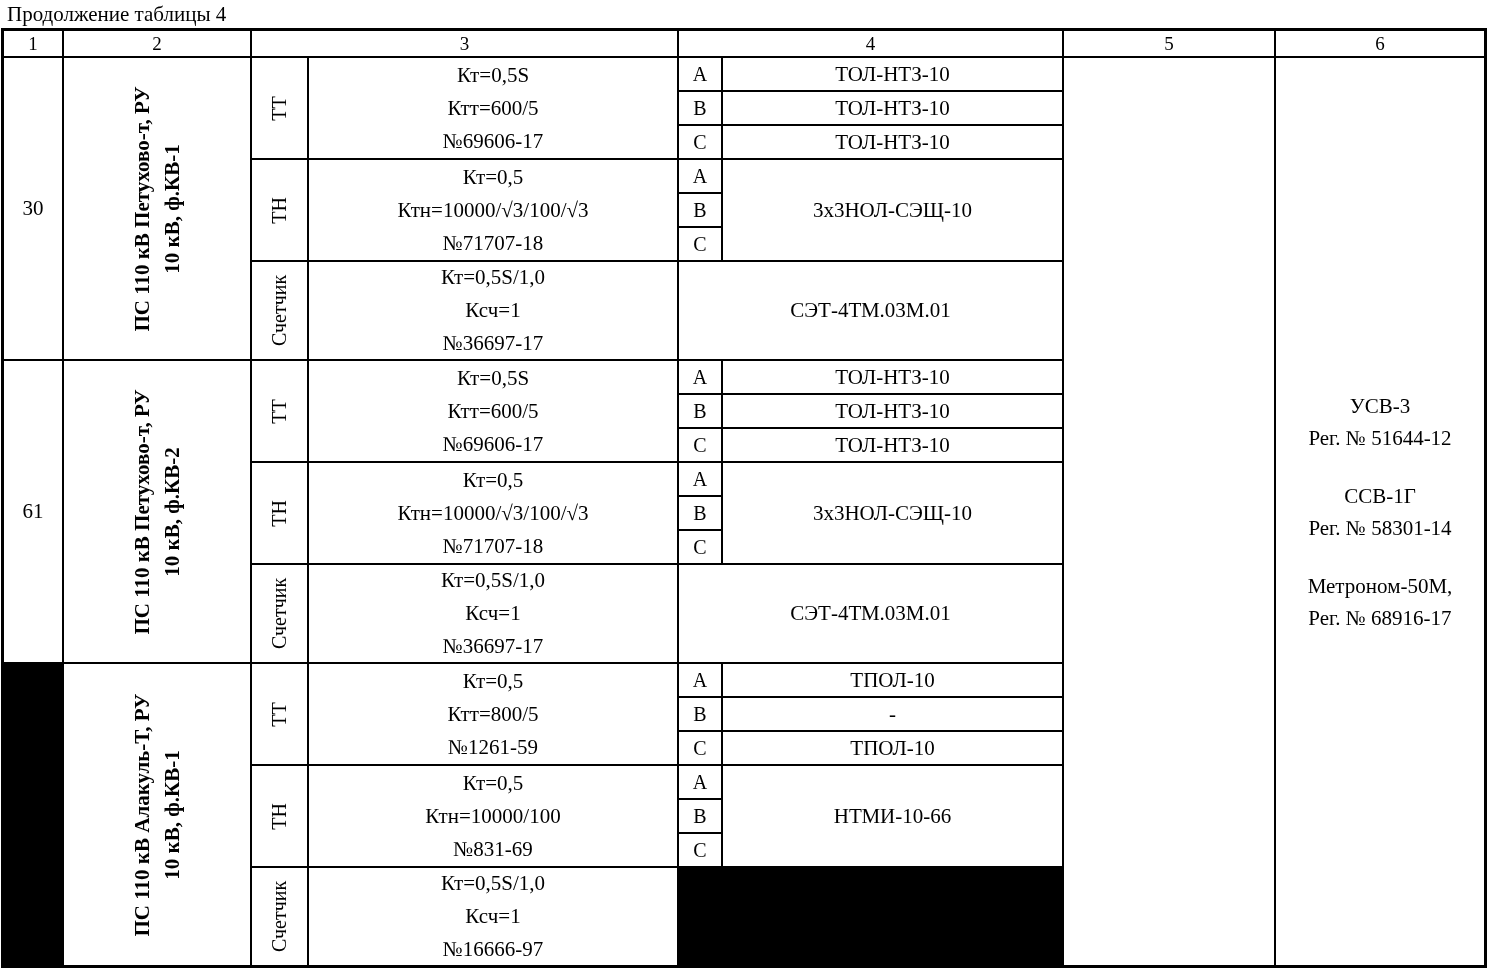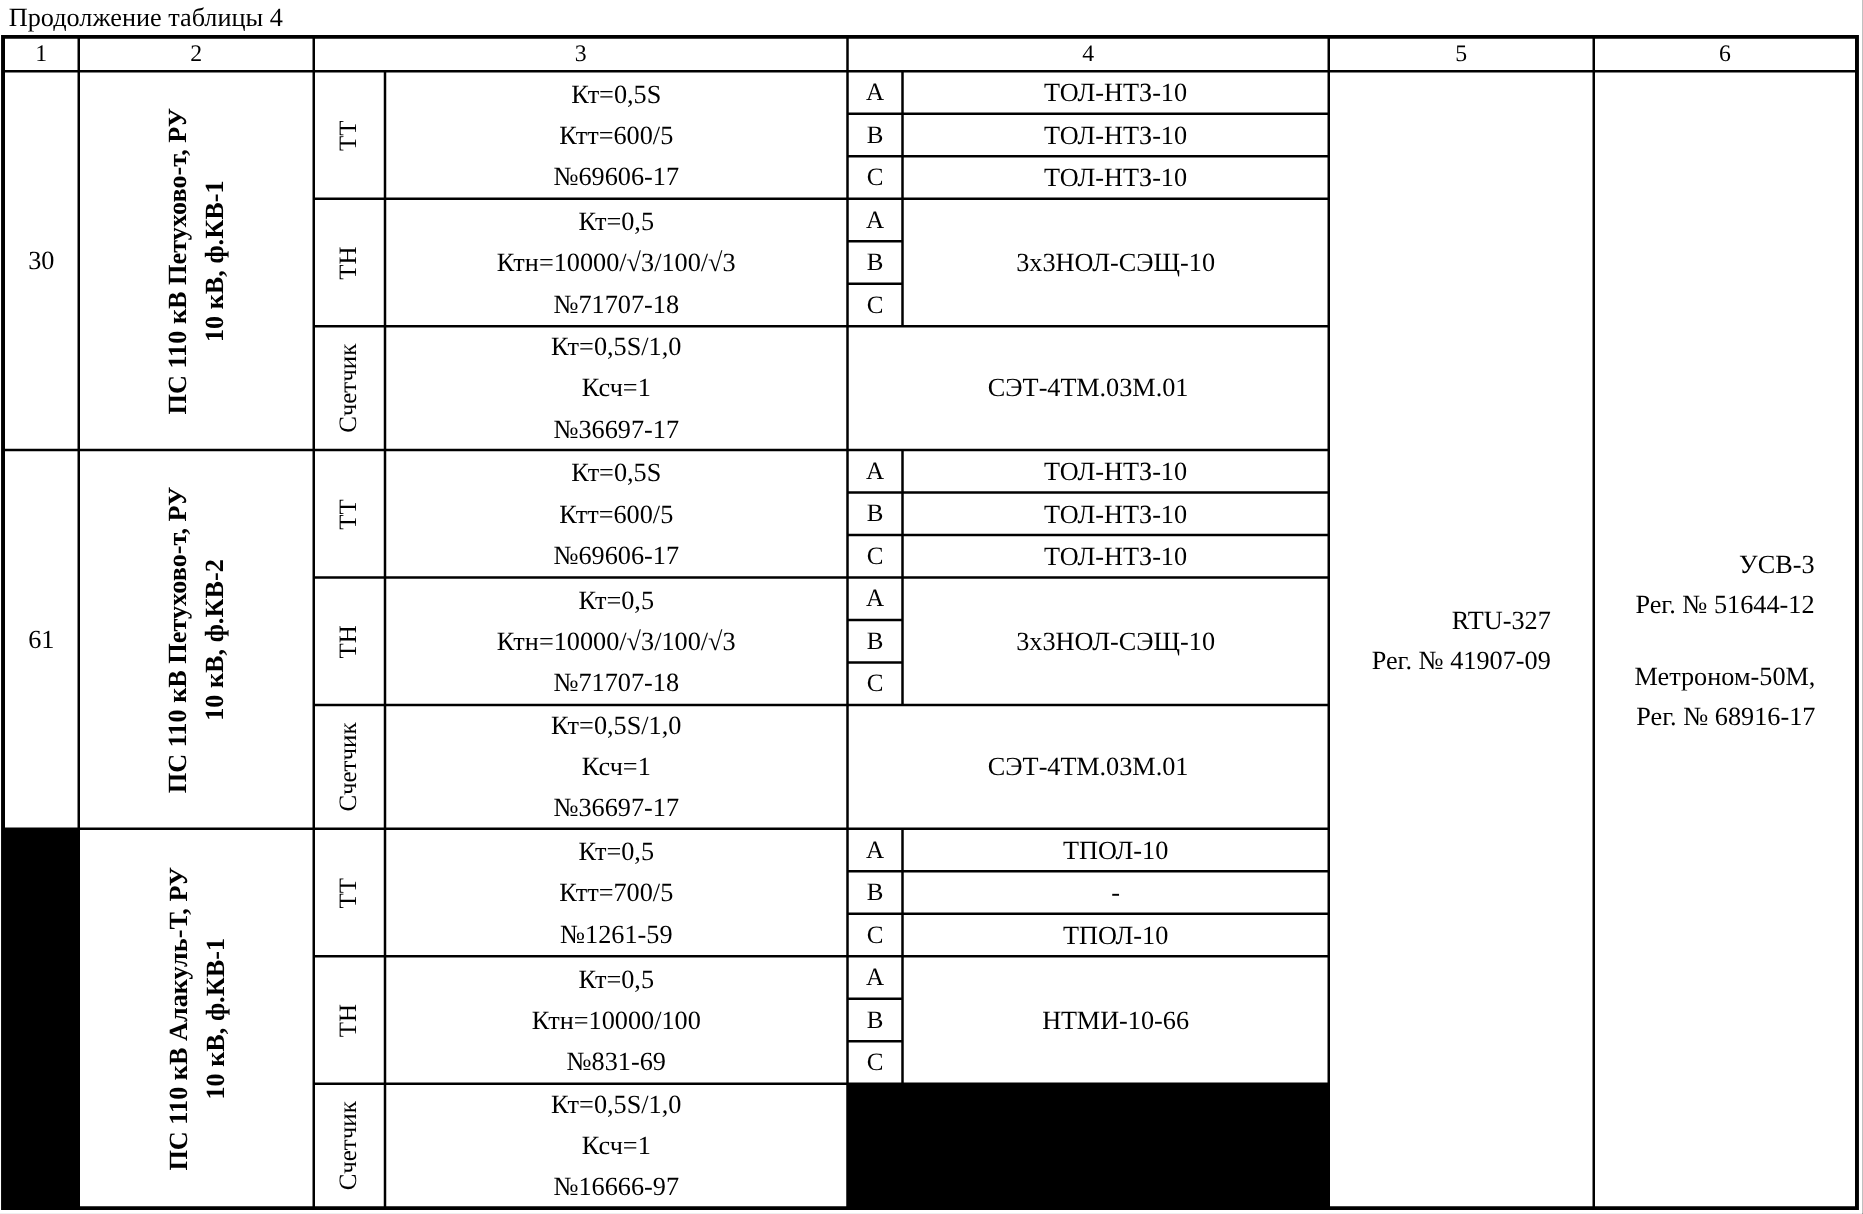--- a/index.html
+++ b/index.html
@@ -38,21 +38,21 @@
     font-weight:bold;
     line-height:30px;
     font-size:21px;
   }
   .vlabel {
     transform:rotate(-90deg);
     white-space:nowrap;
     font-size:20px;
   }
   .merged { flex-direction:column; }
-  .grp div { line-height:32px; white-space:nowrap;text-align:right; }
+  .grp div { line-height:32px; white-space:nowrap; }
   .grp + .grp { margin-top:26px; }
 </style>
 </head>
 <body>
 
 <div class="title">Продолжение таблицы 4</div>
 
 <div class="tbl">
 
   <div class="c h" style="grid-row:1;grid-column:1">1</div>
@@ -156,21 +156,21 @@
     <div class="vtext">
       <div>ПС 110 кВ Алакуль-Т, РУ</div>
       <div>10 кВ, ф.КВ-1</div>
     </div>
   </div>
   <div class="c" style="grid-row:16 / span 3;grid-column:3">
     <div class="vlabel">ТТ</div>
   </div>
   <div class="c params" style="grid-row:16 / span 3;grid-column:4">
     <div>Кт=0,5</div>
-    <div>Ктт=700/5</div>
+    <div>Ктт=800/5</div>
     <div>№1261-59</div>
   </div>
   <div class="c phase" style="grid-row:16;grid-column:5">А</div>
   <div class="c" style="grid-row:16;grid-column:6">ТПОЛ-10</div>
   <div class="c phase" style="grid-row:17;grid-column:5">В</div>
   <div class="c" style="grid-row:17;grid-column:6">-</div>
   <div class="c phase" style="grid-row:18;grid-column:5">С</div>
   <div class="c" style="grid-row:18;grid-column:6">ТПОЛ-10</div>
 
   <div class="c" style="grid-row:19 / span 3;grid-column:3">
@@ -189,30 +189,30 @@
   <div class="c" style="grid-row:22;grid-column:3">
     <div class="vlabel">Счетчик</div>
   </div>
   <div class="c params" style="grid-row:22;grid-column:4">
     <div>Кт=0,5S/1,0</div>
     <div>Ксч=1</div>
     <div>№16666-97</div>
   </div>
 
   <div class="c merged" style="grid-row:2 / span 21;grid-column:7">
-    <div class="grp">
-      <div>RTU-327</div>
-      <div>Рег. № 41907-09</div>
-    </div>
   </div>
 
   <div class="c merged" style="grid-row:2 / span 21;grid-column:8">
     <div class="grp">
       <div>УСВ-3</div>
       <div>Рег. № 51644-12</div>
     </div>
     <div class="grp">
+      <div>ССВ-1Г</div>
+      <div>Рег. № 58301-14</div>
+    </div>
+    <div class="grp">
       <div>Метроном-50М,</div>
       <div>Рег. № 68916-17</div>
     </div>
   </div>
 
 </div>
 
 </body></html>

